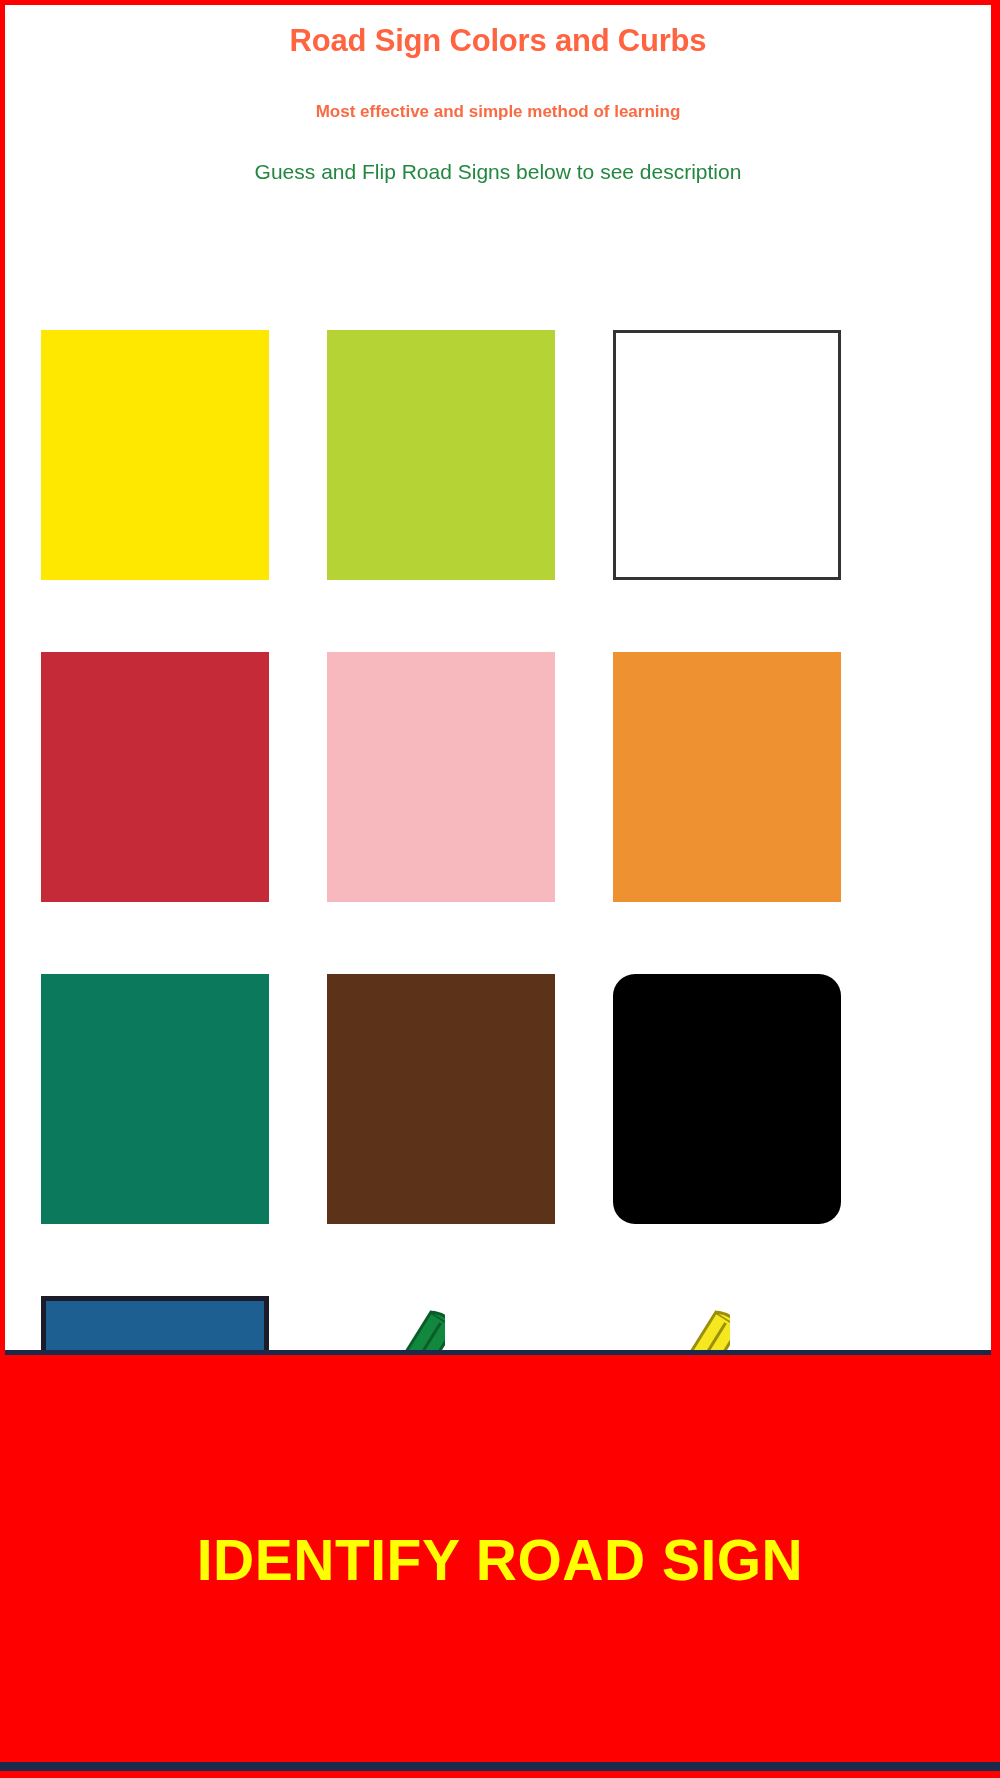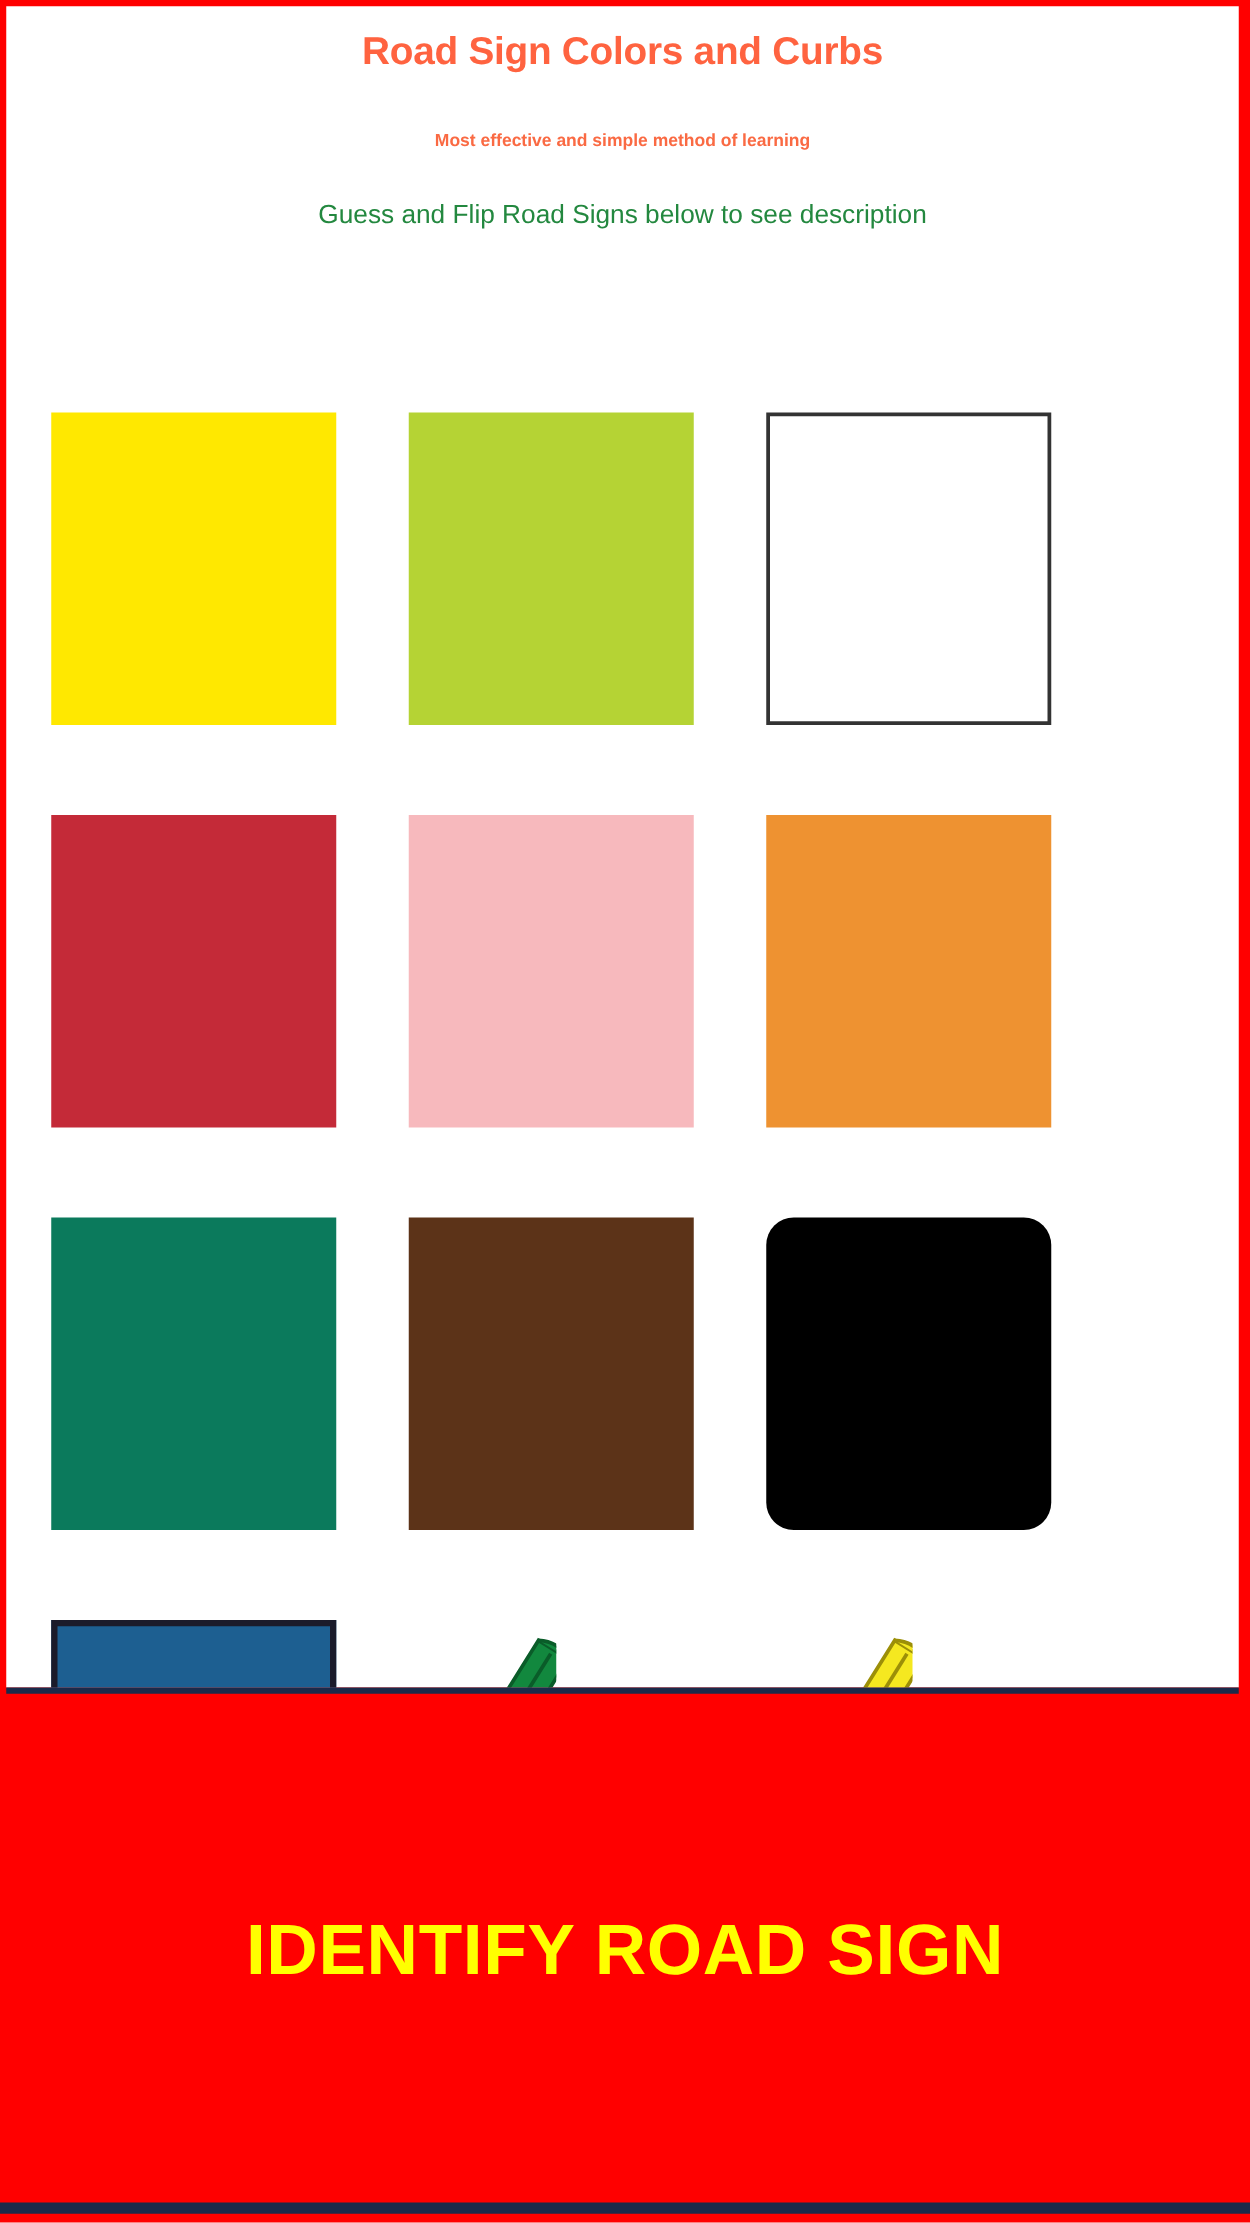--- a/index.html
+++ b/index.html
@@ -43,21 +43,21 @@
   .title {
     font-size: 31px;
     font-weight: bold;
     color: #ff6340;
     letter-spacing: -0.2px;
     line-height: 40px;
     margin: 0;
     white-space: nowrap;
   }
   .subtitle {
-    font-size: 14px;
+    font-size: 17px;
     font-weight: bold;
     color: #fa6a43;
     line-height: 28px;
     margin: 0;
     padding-top: 37px;
     white-space: nowrap;
   }
   .tagline {
     font-size: 21px;
     font-weight: normal;

